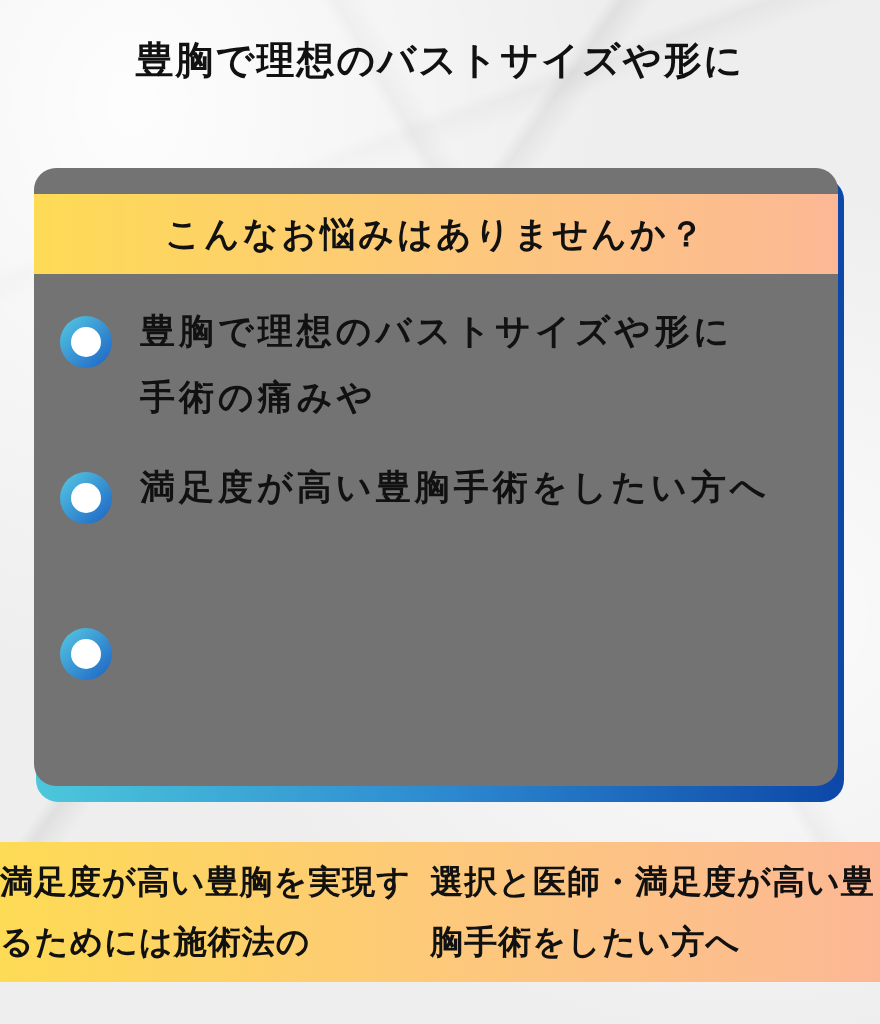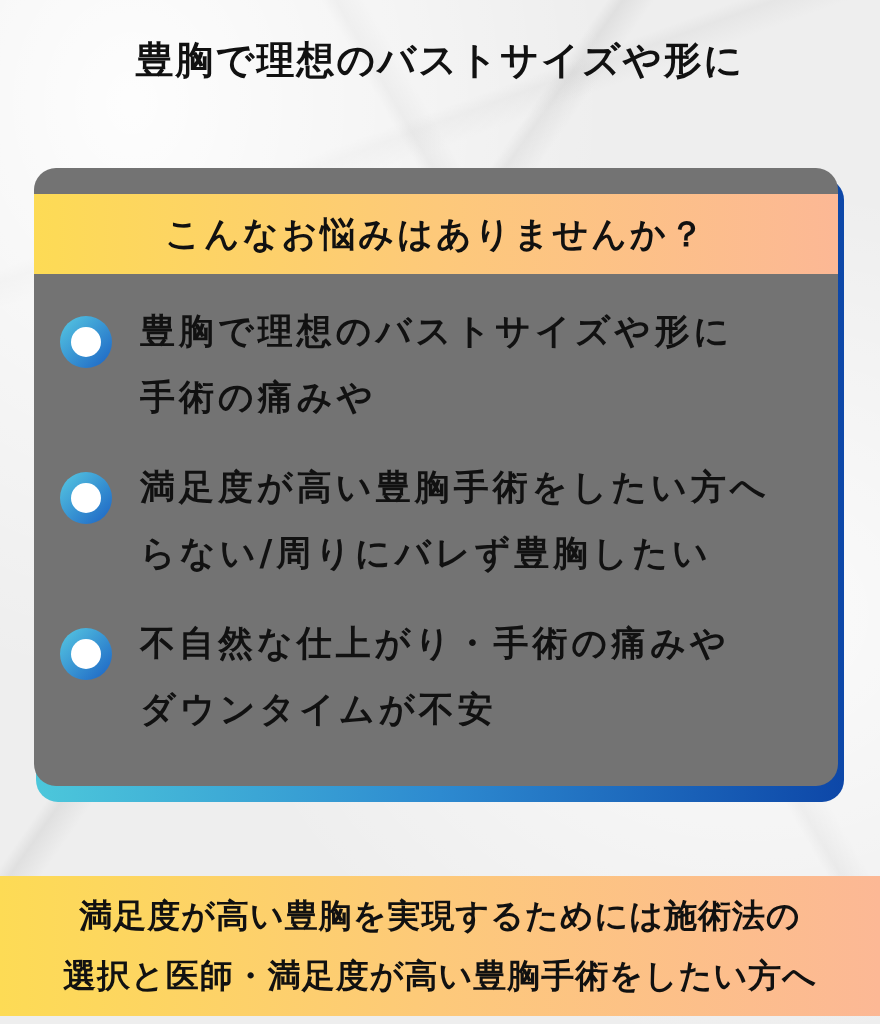--- a/index.html
+++ b/index.html
@@ -45,23 +45,23 @@
   }
   .bullet::after {
     content: ""; position: absolute; left: 11px; top: 11px; width: 30px; height: 30px;
     border-radius: 50%; background: #fff;
   }
   .item-text {
     position: absolute; left: 106px; top: 4px; width: 680px;
     font-size: 35px; line-height: 66px; font-weight: bold; letter-spacing: 4px;
   }
   .banner {
-    position: absolute; left: 0; top: 876px; width: 880px; height: 140px;
+    position: absolute; left: 0; top: 842px; width: 880px; height: 140px;
     background: linear-gradient(90deg, #fddb55 0%, #fdc97a 50%, #fcb895 100%);
-    display: flex; flex-direction: column; justify-content: center; align-items: center;
+    display: flex; flex-direction: row; justify-content: center; align-items: center;
     font-size: 33px; font-weight: bold; line-height: 60px; letter-spacing: 1px;
   }
 </style>
 </head>
 <body>
 
 <div class="headline">
   <div>豊胸で理想のバストサイズや形に</div>
 </div>
 
@@ -73,29 +73,24 @@
       <span class="bullet"></span>
       <div class="item-text">
         <div>豊胸で理想のバストサイズや形に</div>
         <div>手術の痛みや</div>
       </div>
     </div>
     <div class="item">
       <span class="bullet"></span>
       <div class="item-text">
         <div>満足度が高い豊胸手術をしたい方へ</div>
-        <div>らない/周りにバレず豊胸したい</div>
       </div>
     </div>
     <div class="item">
       <span class="bullet"></span>
-      <div class="item-text">
-        <div>不自然な仕上がり・手術の痛みや</div>
-        <div>ダウンタイムが不安</div>
-      </div>
     </div>
   </div>
 </div>
 
 <div class="banner">
   <div>満足度が高い豊胸を実現するためには施術法の</div>
   <div>選択と医師・満足度が高い豊胸手術をしたい方へ</div>
 </div>
 
 </body></html>

